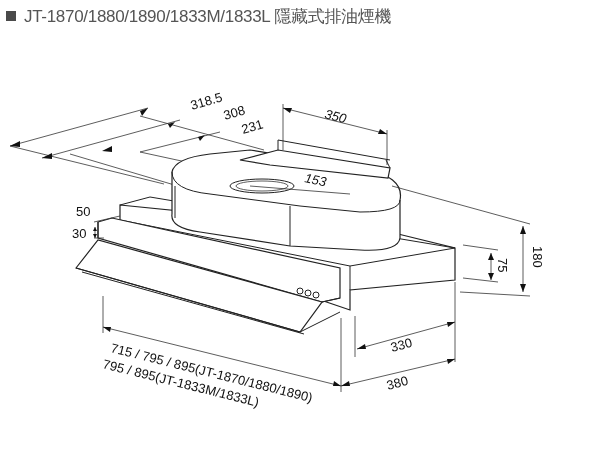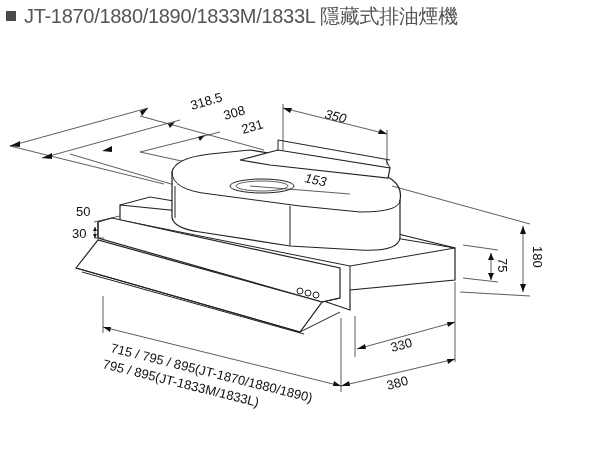--- a/index.html
+++ b/index.html
@@ -1,19 +1,19 @@
 <!DOCTYPE html>
 <html><head>
   <meta charset="utf-8">
   <style>
     html, body { margin: 0; padding: 0; background: #ffffff; }
     body { width: 600px; height: 450px; position: relative; overflow: hidden; font-family: "Liberation Sans", sans-serif; }
     .header { position: absolute; left: 4px; top: 4px; height: 24px; display: flex; align-items: center; color: #5a5a5a; }
     .bullet { width: 10px; height: 10px; background: #4a4a4a; margin-right: 8px; margin-left: 2px; }
-    .title { font-size: 20px; letter-spacing: -0.3px; white-space: nowrap; color: #555; }
+    .title { font-size: 17px; letter-spacing: -0.3px; white-space: nowrap; color: #555; }
     svg { position: absolute; left: 0; top: 0; }
     .dim { font-family: "Liberation Sans", sans-serif; font-size: 13px; fill: #111; }
     .ln { stroke: #222; stroke-width: 1; fill: none; }
     .thin { stroke: #333; stroke-width: 0.8; fill: none; }
     .body { stroke: #222; stroke-width: 1.2; fill: #fff; }
   </style>
 </head>
 <body>
 
 <div class="header">

